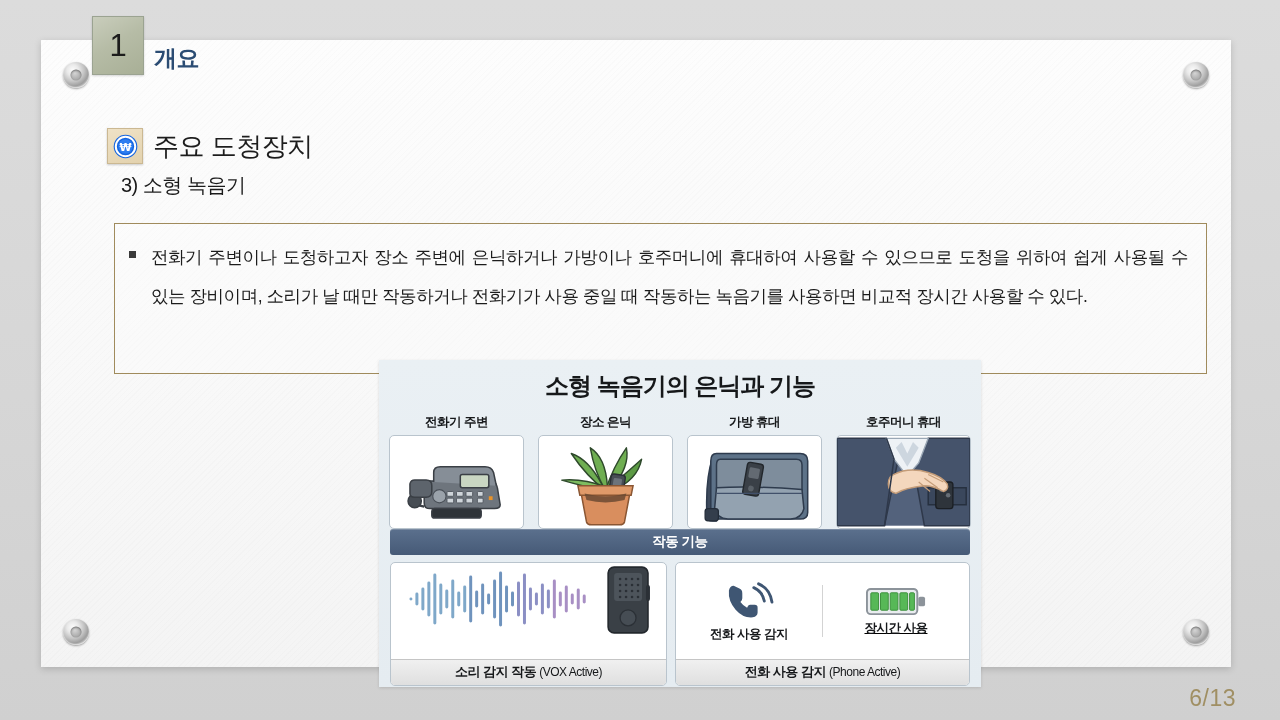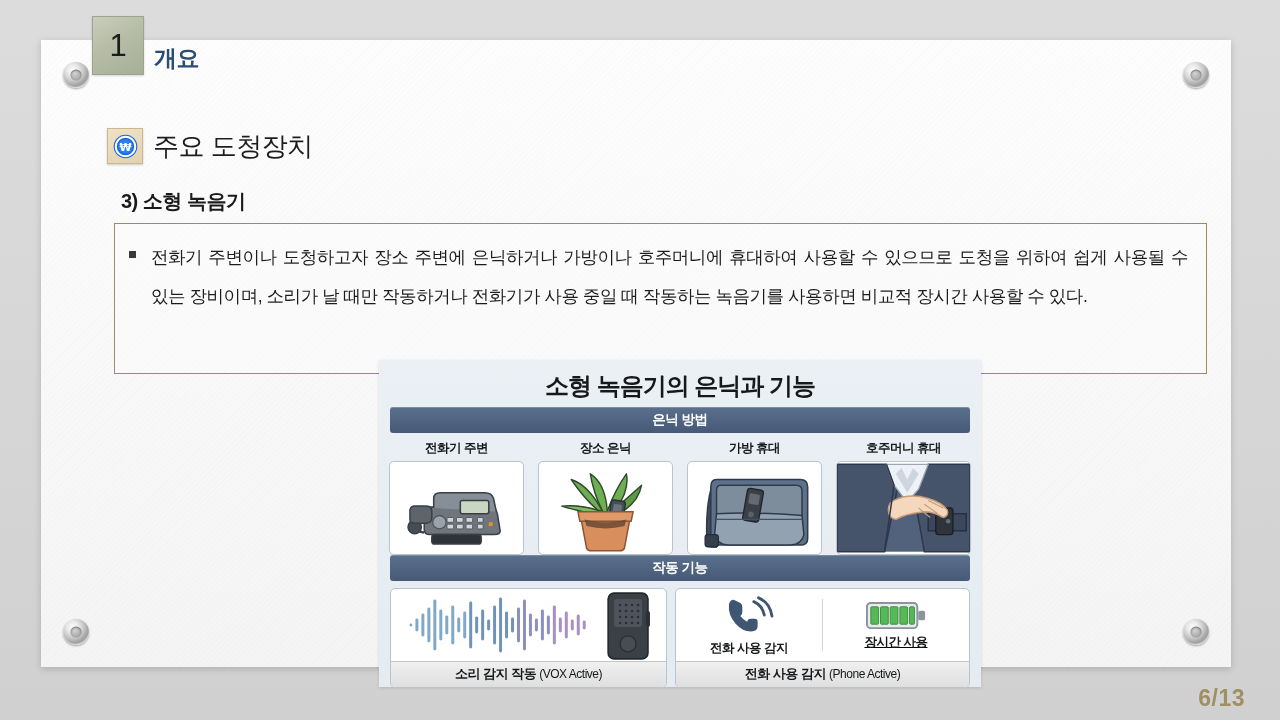--- a/index.html
+++ b/index.html
@@ -116,23 +116,23 @@
     font-size: 26px;
     font-weight: 400;
     color: #1d1d1d;
     letter-spacing: -0.5px;
   }
 
   
   #item-heading {
     position: absolute;
     left: 80px;
-    top: 148px;
+    top: 132px;
     font-size: 20px;
-    font-weight: 700;
+    font-weight: 400;
     color: #1a1a1a;
     letter-spacing: -0.5px;
   }
 
   
   #body-box {
     position: absolute;
     left: 73px;
     top: 183px;
     width: 1093px;
@@ -240,21 +240,21 @@
   }
   .func-card {
     background: #fff;
     border: 1px solid #b9c4cd;
     border-radius: 5px;
     overflow: hidden;
     display: flex;
     flex-direction: column;
     position: relative;
   }
-  #func-card-vox { flex: 0 0 47.4%; }
+  #func-card-vox { flex: 0 0 47.4%; gap: 24px; }
   #func-card-phone { flex: 1 1 auto; }
   .func-body {
     flex: 1 1 auto;
     position: relative;
     height: 72px;
   }
   .func-body svg { display:block; width: 100%; height: 100%; }
   .func-caption {
     background: linear-gradient(180deg, #f0f0f0 0%, #dfdfdf 100%);
     border-top: 1px solid #c5c5c5;
@@ -284,24 +284,24 @@
   .icon-col-label {
     font-size: 12.5px;
     font-weight: 700;
     color: #16181a;
     letter-spacing: -0.5px;
   }
 
   
   #page-number {
     position: absolute;
-    right: 35px;
+    right: 44px;
     bottom: 8px;
     font-size: 23px;
-    font-weight: 700;
+    font-weight: 400;
     color: #a08f63;
     letter-spacing: 0.5px;
   }
 </style>
 </head>
 <body>
 
 <div id="stage">
 
   <div id="slide-panel">
@@ -332,21 +332,20 @@
 
     <div id="body-box">
       <span id="body-bullet"></span>
       <div id="body-text">전화기 주변이나 도청하고자 장소 주변에 은닉하거나 가방이나 호주머니에 휴대하여 사용할 수 있으므로 도청을 위하여 쉽게 사용될 수 있는 장비이며, 소리가 날 때만 작동하거나 전화기가 사용 중일 때 작동하는 녹음기를 사용하면 비교적 장시간 사용할 수 있다.</div>
     </div>
 
     <div id="diagram-figure">
 
       <div id="diagram-title">소형 녹음기의 은닉과 기능</div>
 
-      <div class="band">은닉 방법</div>
 
       <div id="hide-methods-grid">
 
         <div class="hide-cell">
           <div class="hide-cell-label">전화기 주변</div>
           <div class="hide-cell-art">
             <svg viewBox="0 0 140 92" preserveAspectRatio="xMidYMid meet">
               <g stroke="#3a3f45" stroke-width="1.6" stroke-linejoin="round">
                 <path d="M36 68 L36 50 Q36 45 42 45 L104 45 Q112 45 113 52 L116 70 Q116 74 110 74 L42 74 Q36 74 36 68 Z" fill="#6e757d"></path>
                 <path d="M46 46 L46 36 Q46 30 53 30 L100 30 Q107 30 109 36 L112 50" fill="#868e97"></path>

